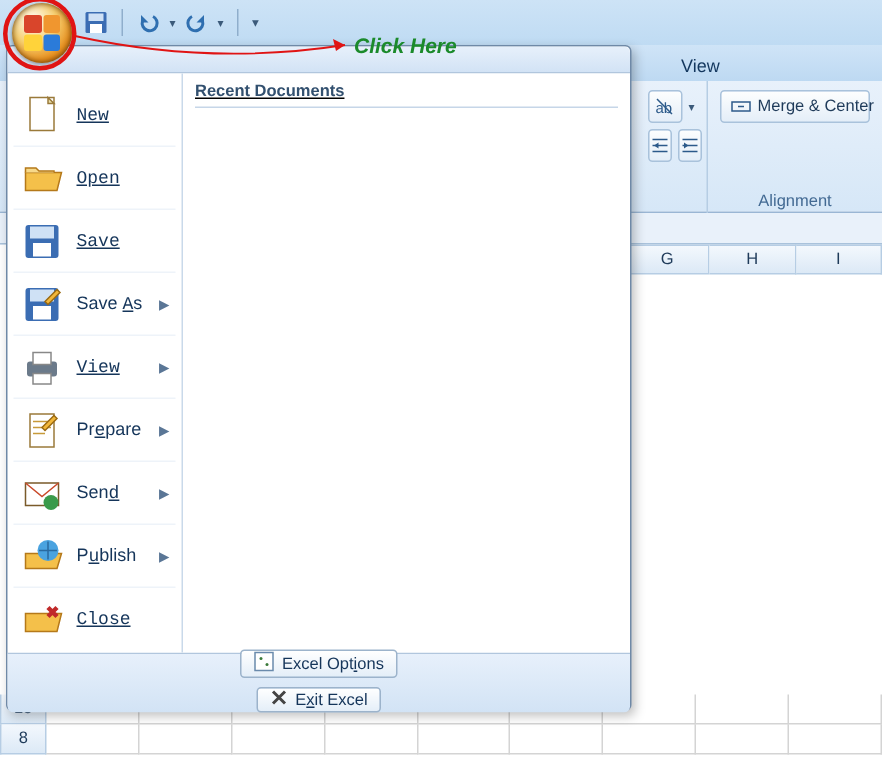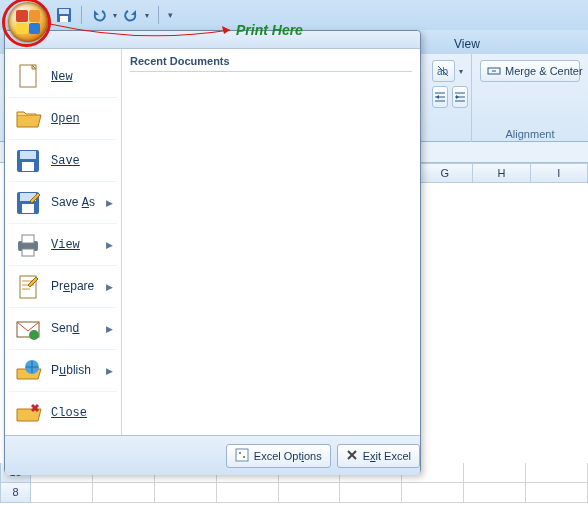--- a/index.html
+++ b/index.html
@@ -45,29 +45,29 @@
 .rows { }
 .row { display:flex; height:20px; }
 .row-h { width:32px; border:1px solid #b6cde4; border-top:none; background:linear-gradient(#f3f8fd,#dce9f6); text-align:center; font-size:11px; color:#1f3b5a; line-height:19px; }
 .cell { width:64px; border-right:1px solid #d4d4d4; border-bottom:1px solid #d4d4d4; }
 
 
 .office-menu { position:absolute; left:4px; top:30px; width:417px; height:444px; background:#fff; border:1px solid #6f89a7; box-shadow:2px 3px 7px rgba(0,0,0,.25); z-index:20; border-radius:4px; }
 .menu-top { height:18px; background:linear-gradient(#e7f0fb,#d2e3f5); border-bottom:1px solid #b1c6dd; border-radius:4px 4px 0 0; }
 .menu-body { display:flex; height:386px; }
 .menu-left { width:117px; border-right:1px solid #c9d9ea; padding:6px 4px; }
-.menu-right { flex:1; padding:6px 8px; }
+.menu-right { flex:1; padding:6px 8px;text-decoration:underline; }
 .menu-right-h { font-size:11px; font-weight:bold; color:#32506f; border-bottom:1px solid #c6d6e8; padding-bottom:4px; }
 .menu-item { display:flex; align-items:center; gap:8px; height:42px; padding:0 4px; cursor:default; position:relative; }
 .menu-item + .menu-item { border-top:1px solid #eef3f9; }
 .mi-icon { width:30px; height:30px; display:flex; align-items:center; justify-content:center; }
 .mi-label { font-size:12px; color:#15355a; }
 .mi-label .u { text-decoration:underline;font-family:Liberation Mono, monospace; }
 .mi-arrow { position:absolute; right:4px; color:#5a7696; font-size:9px; }
-.menu-footer { height:40px; background:linear-gradient(#e7f0fb,#d2e3f5); border-top:1px solid #b1c6dd; display:flex; justify-content:flex-end; align-items:center; gap:6px; padding:0 0; border-radius:0 0 4px 4px; }
+.menu-footer { height:40px; background:linear-gradient(#e7f0fb,#d2e3f5); border-top:1px solid #b1c6dd; display:flex; justify-content:flex-end; align-items:center; gap:6px; padding:0 24px; border-radius:0 0 4px 4px;flex-direction:column; }
 .footer-btn { height:24px; border:1px solid #9cb3cb; background:linear-gradient(#fff,#e4eef8); border-radius:3px; display:flex; align-items:center; gap:5px; padding:0 8px; font-size:11px; color:#15355a; }
 .footer-btn .u { text-decoration:underline; }
 
 
 .anno-circle { position:absolute; left:2px; top:-2px; width:49px; height:49px; border:3px solid #e01414; border-radius:50%; z-index:40; pointer-events:none; }
 .anno-text { position:absolute; left:236px; top:22px; font-style:italic; font-weight:bold; font-size:14px; color:#1b8a2b; z-index:40; pointer-events:none; }
 .anno-arrow { position:absolute; left:40px; top:16px; z-index:39; pointer-events:none; }
 </style>
 </head>
 <body>
@@ -359,13 +359,13 @@
       <span>E<span class="u">x</span>it Excel</span>
     </div>
   </div>
 </div>
 
 <div class="anno-circle"></div>
 <svg class="anno-arrow" width="200" height="30">
   <path d="M10 8 Q100 28 190 14" fill="none" stroke="#e01414" stroke-width="1.2"></path>
   <path d="M190 14 L182 10 L184 18 Z" fill="#e01414"></path>
 </svg>
-<div class="anno-text">Print Here</div>
+<div class="anno-text">Click Here</div>
 
 </body></html>

